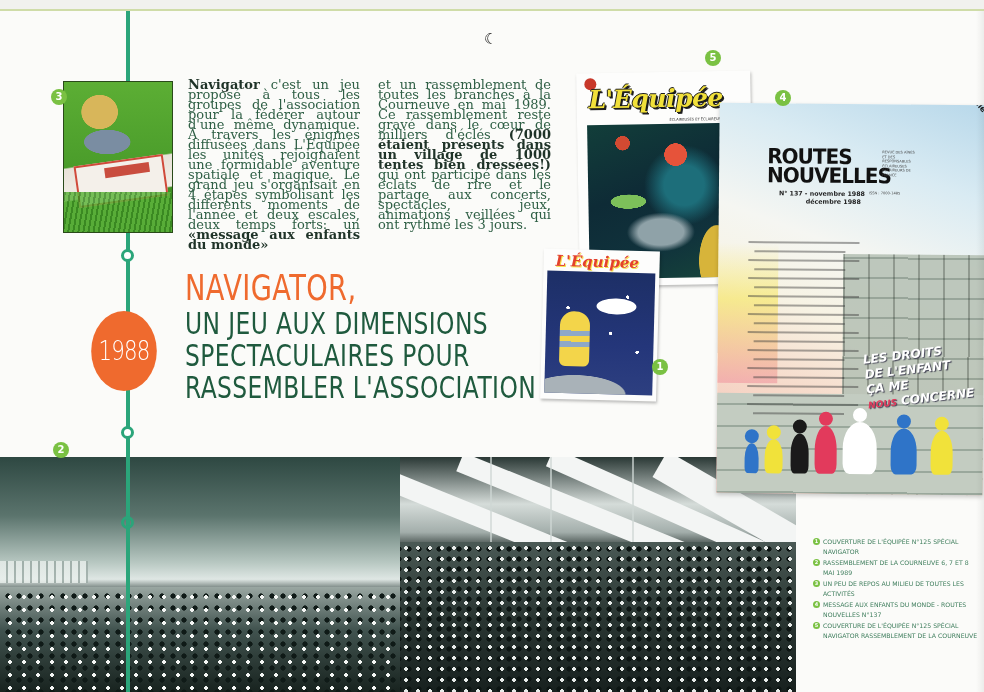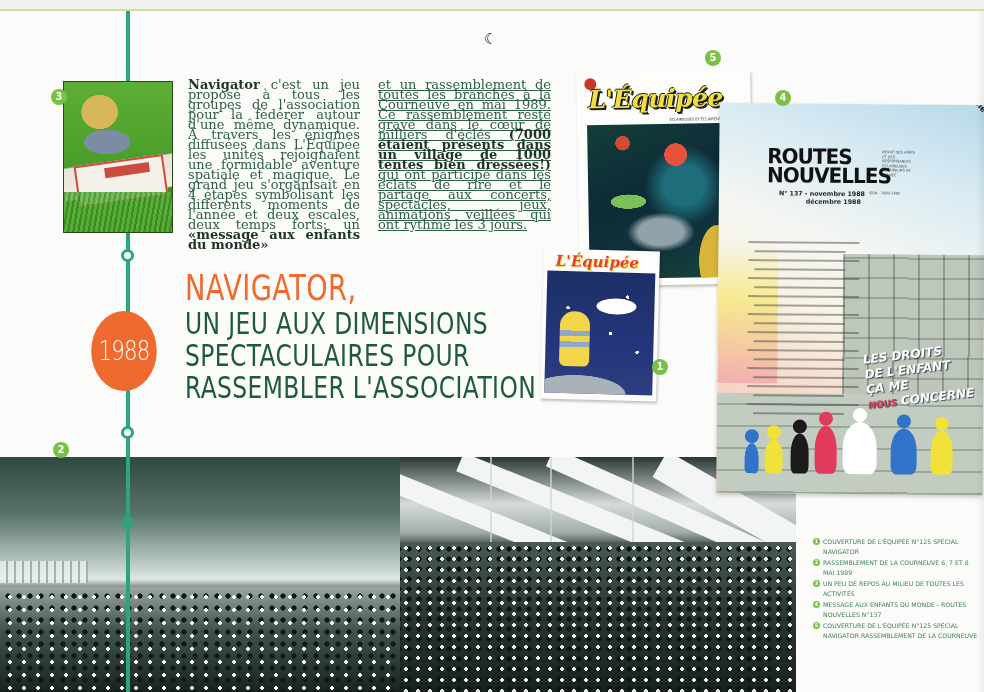--- a/index.html
+++ b/index.html
@@ -28,21 +28,21 @@
     border: 1px solid #2a4a1a; overflow: hidden; }
   .photo-boy .paper { position: absolute; left: 12px; top: 78px; width: 90px; height: 42px; background: #f4f0ea; border: 2px solid #d04a3a; transform: rotate(-8deg); }
   .photo-boy .paper:after { content:""; position:absolute; left: 28px; top: 4px; width: 45px; height: 10px; background: #c94d3f; }
   .photo-boy .grass { position: absolute; left: 0; bottom: 0; width: 100%; height: 40px;
     background: repeating-linear-gradient(100deg, #3b8a22 0 2px, #5eb43c 2px 5px); opacity: .85; }
 
   
   .body-col { position: absolute; font-family: "DejaVu Serif", serif; font-size: 13px; line-height: 10px; color: #2f5f45; text-align: justify; }
   .body-col b { color: #1f3328; }
   .col1 { left: 188px; top: 80px; width: 172px; }
-  .col2 { left: 378px; top: 80px; width: 173px; text-decoration: underline; }
+  .col2 { left: 378px; top: 80px; width: 173px; }
 
   
   .year-circle { position: absolute; left: 84px; top: 311px; width: 80px; height: 80px; border-radius: 50%; background: #ef6a2e;
     color: #fff; font-family: "DejaVu Sans", sans-serif; font-size: 26px; font-weight: 300; letter-spacing: -1px;
     display: flex; align-items: center; justify-content: center; transform: scaleX(0.82); }
   .title { position: absolute; left: 185px; top: 268px; font-family: "DejaVu Sans", sans-serif; font-weight: normal;
     transform-origin: left top; transform: scaleX(0.78); }
   .title .t1 { display: block; color: #ef6a2e; font-size: 35px; line-height: 40px; letter-spacing: 0.5px; }
   .title .t2 { display: block; color: #1f5a3e; font-size: 30px; line-height: 32px; letter-spacing: 0.5px; white-space: nowrap; }
 

